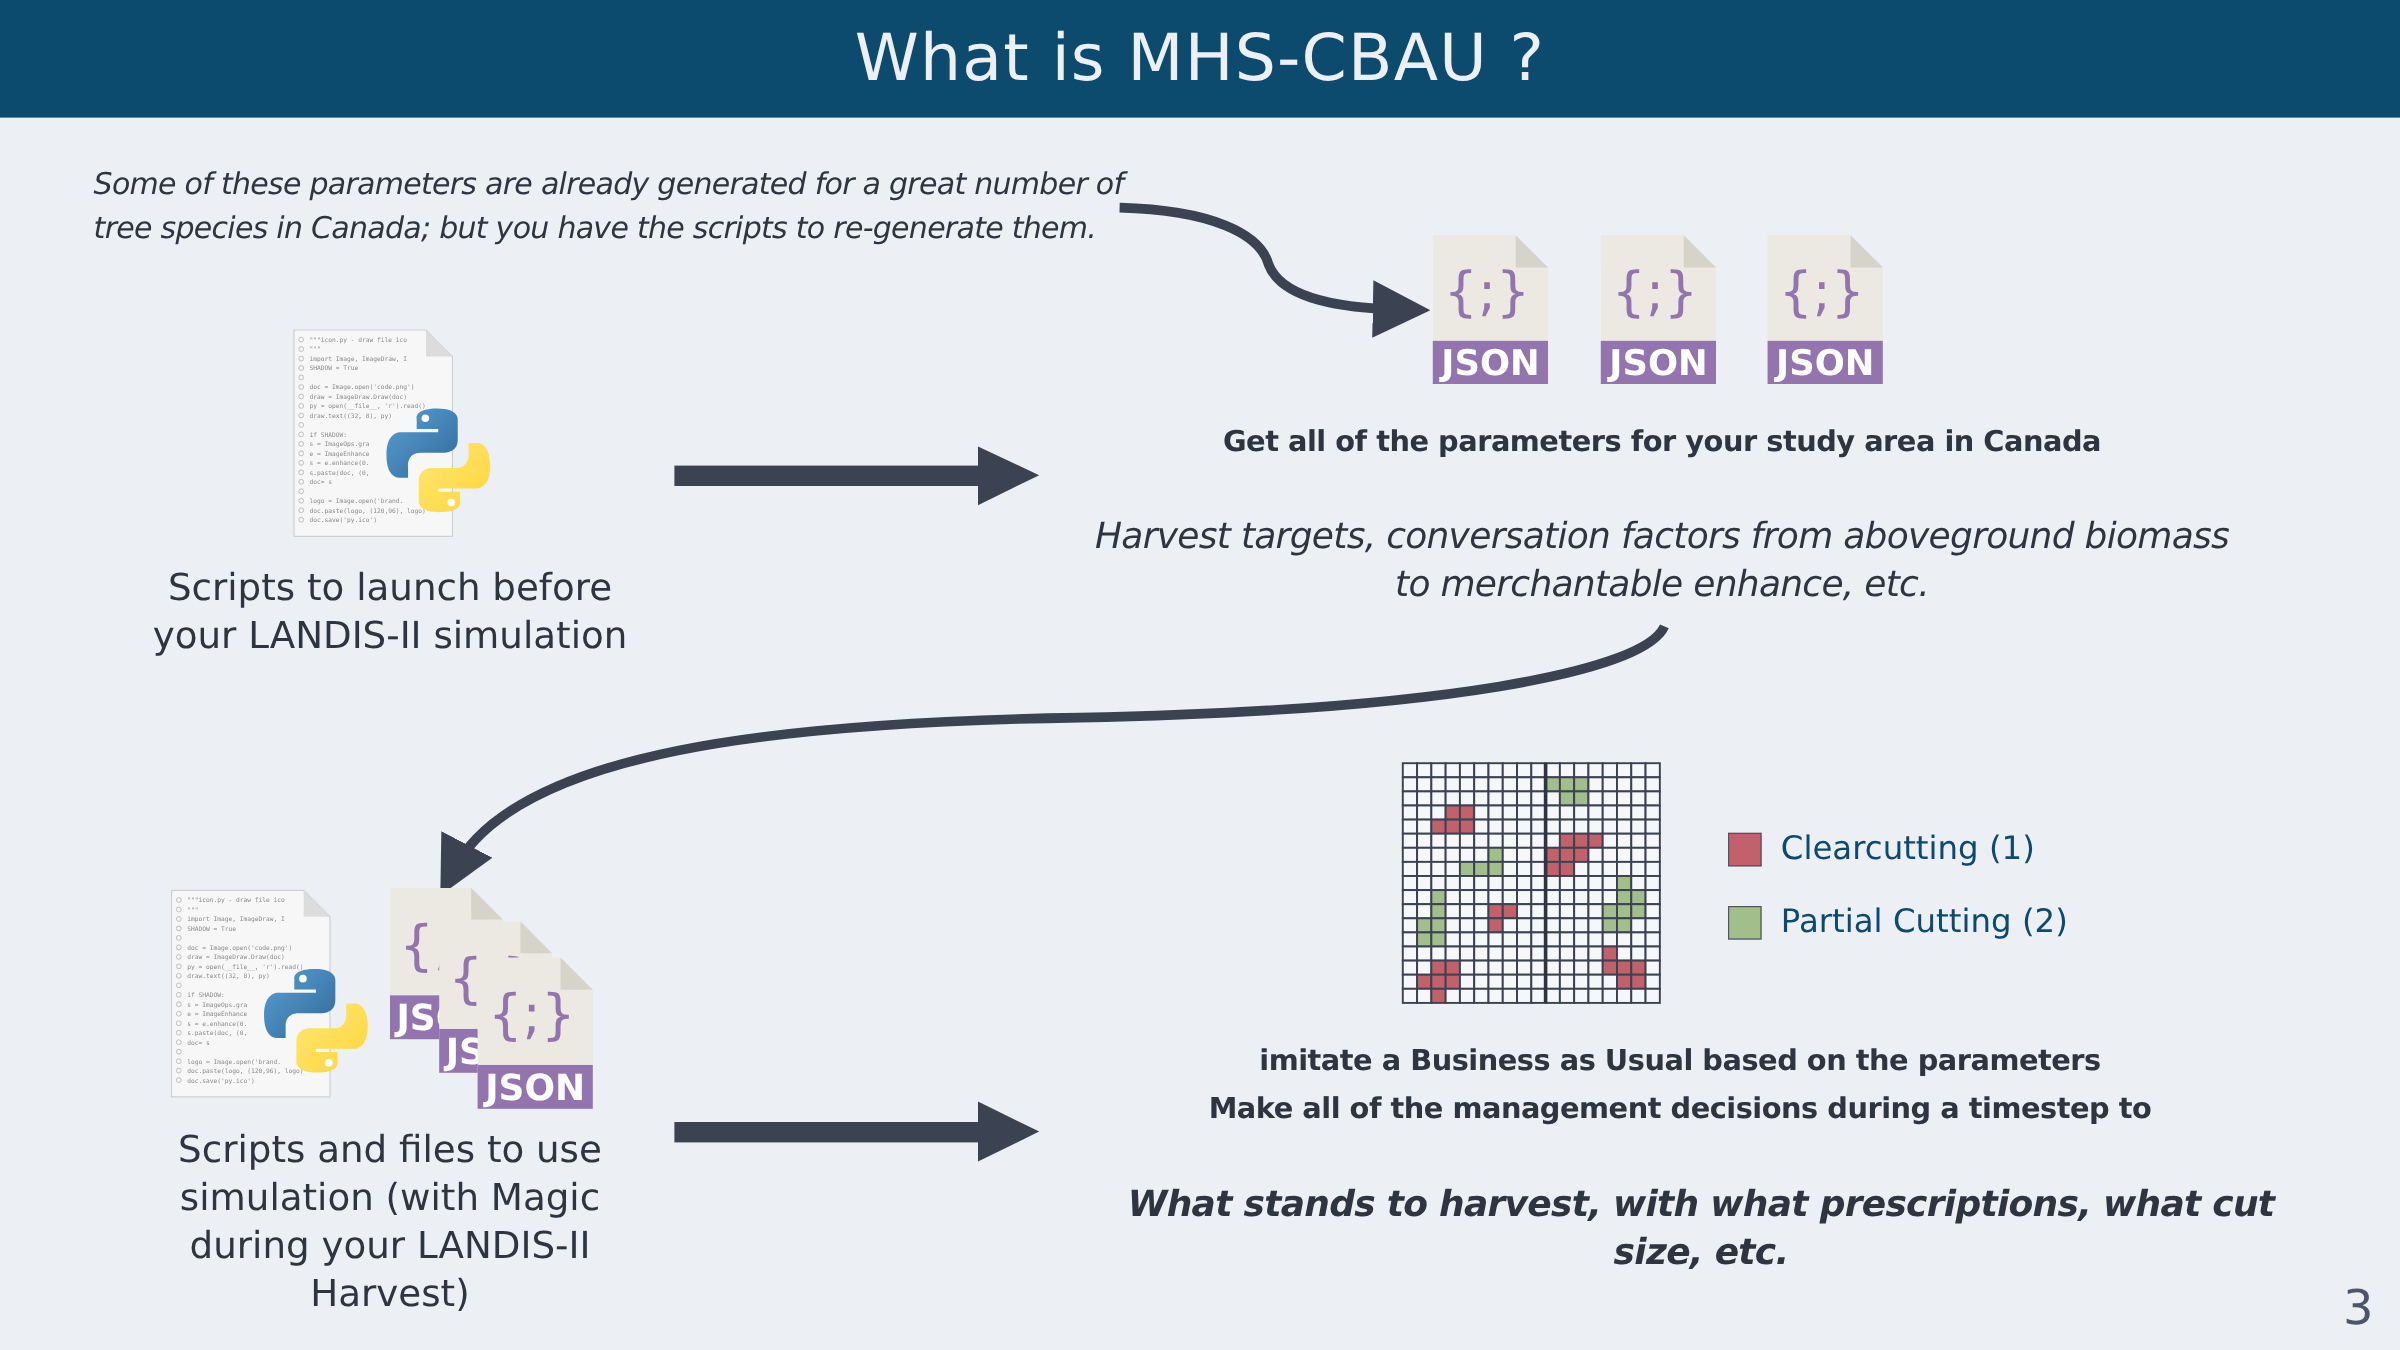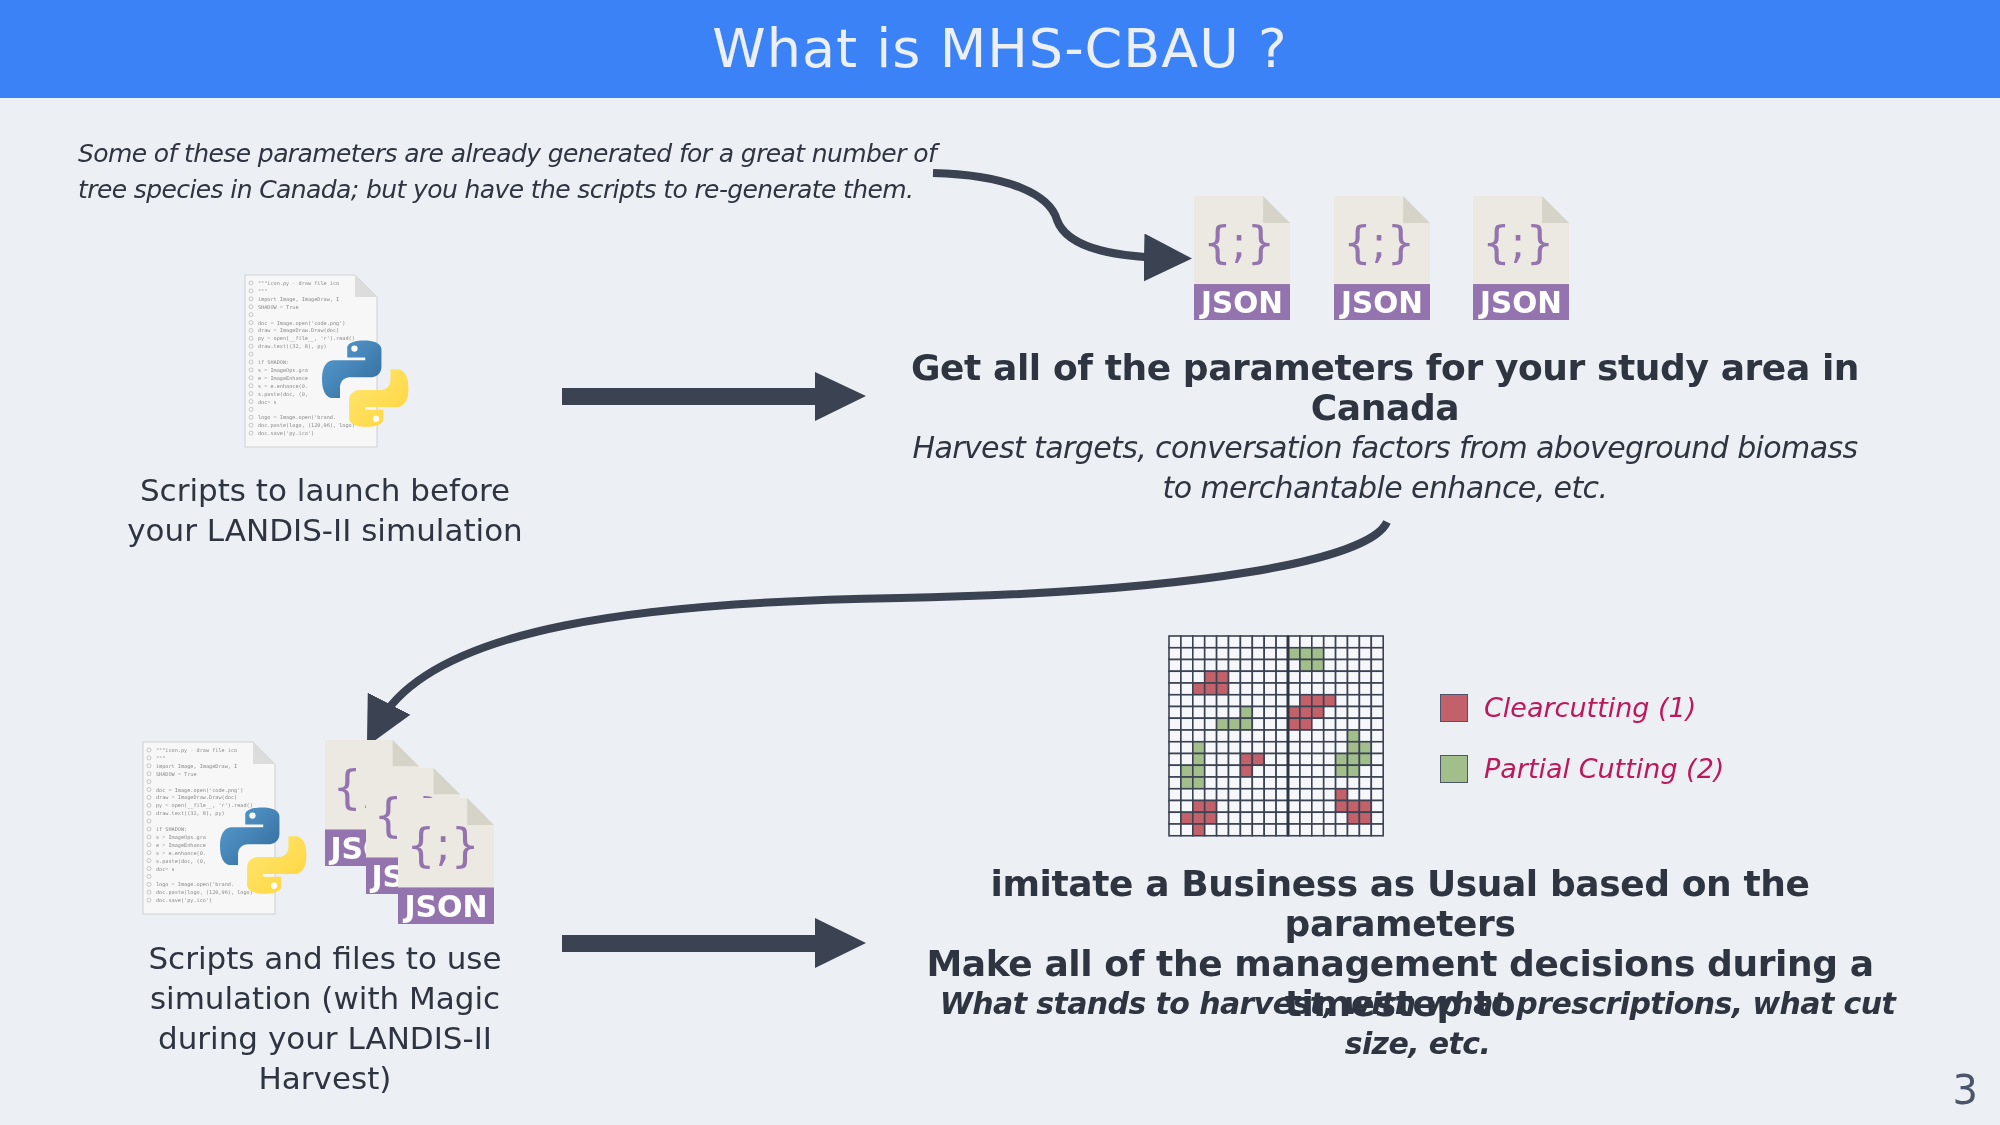--- a/index.html
+++ b/index.html
@@ -4,53 +4,53 @@
 <style>
   html, body { margin: 0; padding: 0; }
   body {
     width: 2000px; height: 1125px; position: relative; overflow: hidden;
     background: #eceff4;
     font-family: "Liberation Sans", "DejaVu Sans", sans-serif;
     color: #2e3440;
   }
   .titlebar {
     position: absolute; left: 0; top: 0; width: 2000px; height: 98px;
-    background: #3b82f6;
+    background: #0c4a6e;
   }
   .titlebar h1 {
     margin: 0; font-weight: normal; color: #eceff4;
     font-family: "DejaVu Sans", sans-serif;
     font-size: 54px; line-height: 98px; text-align: center;
     letter-spacing: 1px;
   }
   .abs { position: absolute; }
   .intro {
     left: 78px; top: 136px; width: 880px;
     font-family: "DejaVu Sans", sans-serif; font-style: italic;
     font-size: 25px; line-height: 36px; letter-spacing: -0.6px;
     color: #2e3440;
   }
   .caption {
     font-family: "DejaVu Sans", sans-serif;
     font-size: 31px; line-height: 40px; text-align: center; color: #2e3440;
   }
   .heading {
     font-family: "DejaVu Sans", sans-serif; font-weight: bold;
-    font-size: 36px; line-height: 40px; text-align: center; color: #2e3440;
+    font-size: 24px; line-height: 40px; text-align: center; color: #2e3440;
     letter-spacing: -0.4px;
   }
   .sub {
     font-family: "DejaVu Sans", sans-serif; font-style: italic;
     font-size: 30px; line-height: 40px; text-align: center; color: #2e3440;
     letter-spacing: -0.6px;
   }
   .legend-item { display: flex; align-items: center; gap: 16px; }
   .swatch { width: 28px; height: 28px; border: 1px solid #4c566a; box-sizing: border-box; }
   .legend-label {
-    font-family: "DejaVu Sans", sans-serif; font-size: 27px; color: #be185d; font-style: italic;
+    font-family: "DejaVu Sans", sans-serif; font-size: 27px; color: #0c4a6e;
   }
   .page-num {
     right: 22px; bottom: 12px; font-size: 40px; color: #4c566a;
     font-family: "DejaVu Sans", sans-serif;
   }
   svg { position: absolute; left: 0; top: 0; overflow: visible; }
   .json-label { font-family: "DejaVu Sans", sans-serif; font-weight: bold; }
   .code-text { font-family: "DejaVu Sans Mono", monospace; }
 </style>
 </head>

